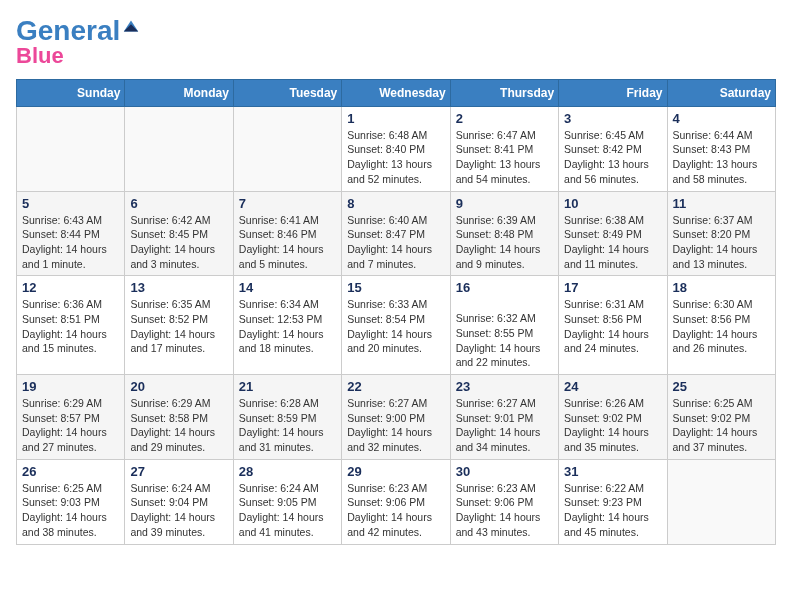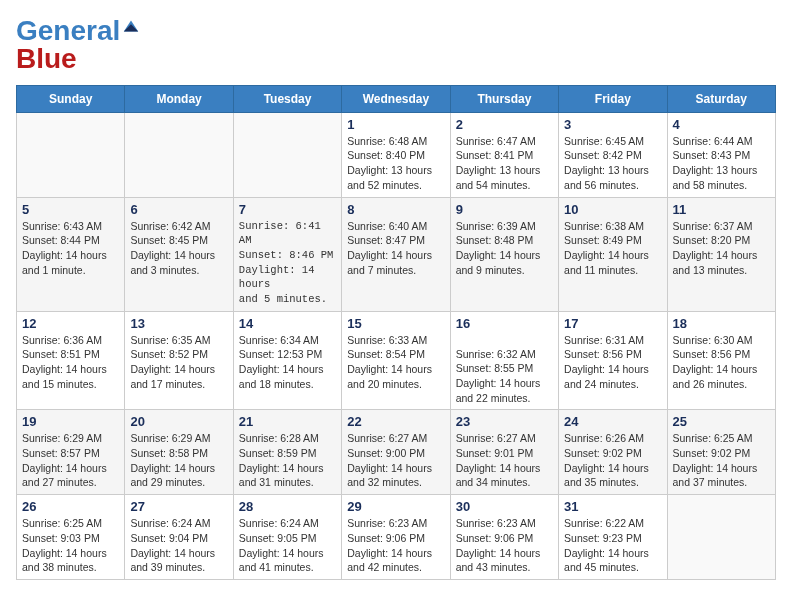--- a/index.html
+++ b/index.html
@@ -49,21 +49,21 @@
     }
     table {
       width: 100%;
       border-collapse: collapse;
       font-size: 11px;
     }
     thead tr th {
       background: #3a7fc1;
       color: #fff;
       padding: 6px 4px;
-      text-align: center;
+      text-align: right;
       font-size: 12px;
       font-weight: bold;
       border: 1px solid #2d6aa0;
     }
     tbody tr td {
       border: 1px solid #ccc;
       vertical-align: top;
       padding: 4px 5px;
       min-height: 80px;
       height: 80px;
@@ -97,21 +97,21 @@
     <div>
       <div style="display:flex;align-items:center;">
         <span class="logo-text">
           <span>General</span>
         </span>
         <svg class="logo-icon" viewBox="0 0 20 20">
           <polygon points="2,16 10,4 18,16" fill="#3a7fc1"></polygon>
           <polygon points="2,16 10,8 18,16" fill="#1a2e5a"></polygon>
         </svg>
       </div>
-      <div style="color:#b91c1c;font-size:28px;font-weight:bold;margin-top:-4px;">Blue</div>
+      <div style="color:#ec4899;font-size:22px;font-weight:bold;margin-top:-4px;">Blue</div>
     </div>
   </div>
   <div class="title-block">
     <div class="month-title"></div>
     <div class="location"></div>
   </div>
 </div>
 
 <table>
   <thead>
@@ -169,21 +169,21 @@
         </td>
         <td>
           <span class="day-num">6</span>
           <div class="day-info" style="white-space: pre-line;">Sunrise: 6:42 AM
 Sunset: 8:45 PM
 Daylight: 14 hours
 and 3 minutes.</div>
         </td>
         <td>
           <span class="day-num">7</span>
-          <div class="day-info" style="white-space: pre-line; font-family: Liberation Mono, monospace;">Sunrise: 6:41 AM
+          <div class="day-info" style="white-space: pre-line;">Sunrise: 6:41 AM
 Sunset: 8:46 PM
 Daylight: 14 hours
 and 5 minutes.</div>
         </td>
         <td>
           <span class="day-num">8</span>
           <div class="day-info" style="white-space: pre-line;">Sunrise: 6:40 AM
 Sunset: 8:47 PM
 Daylight: 14 hours
 and 7 minutes.</div>

